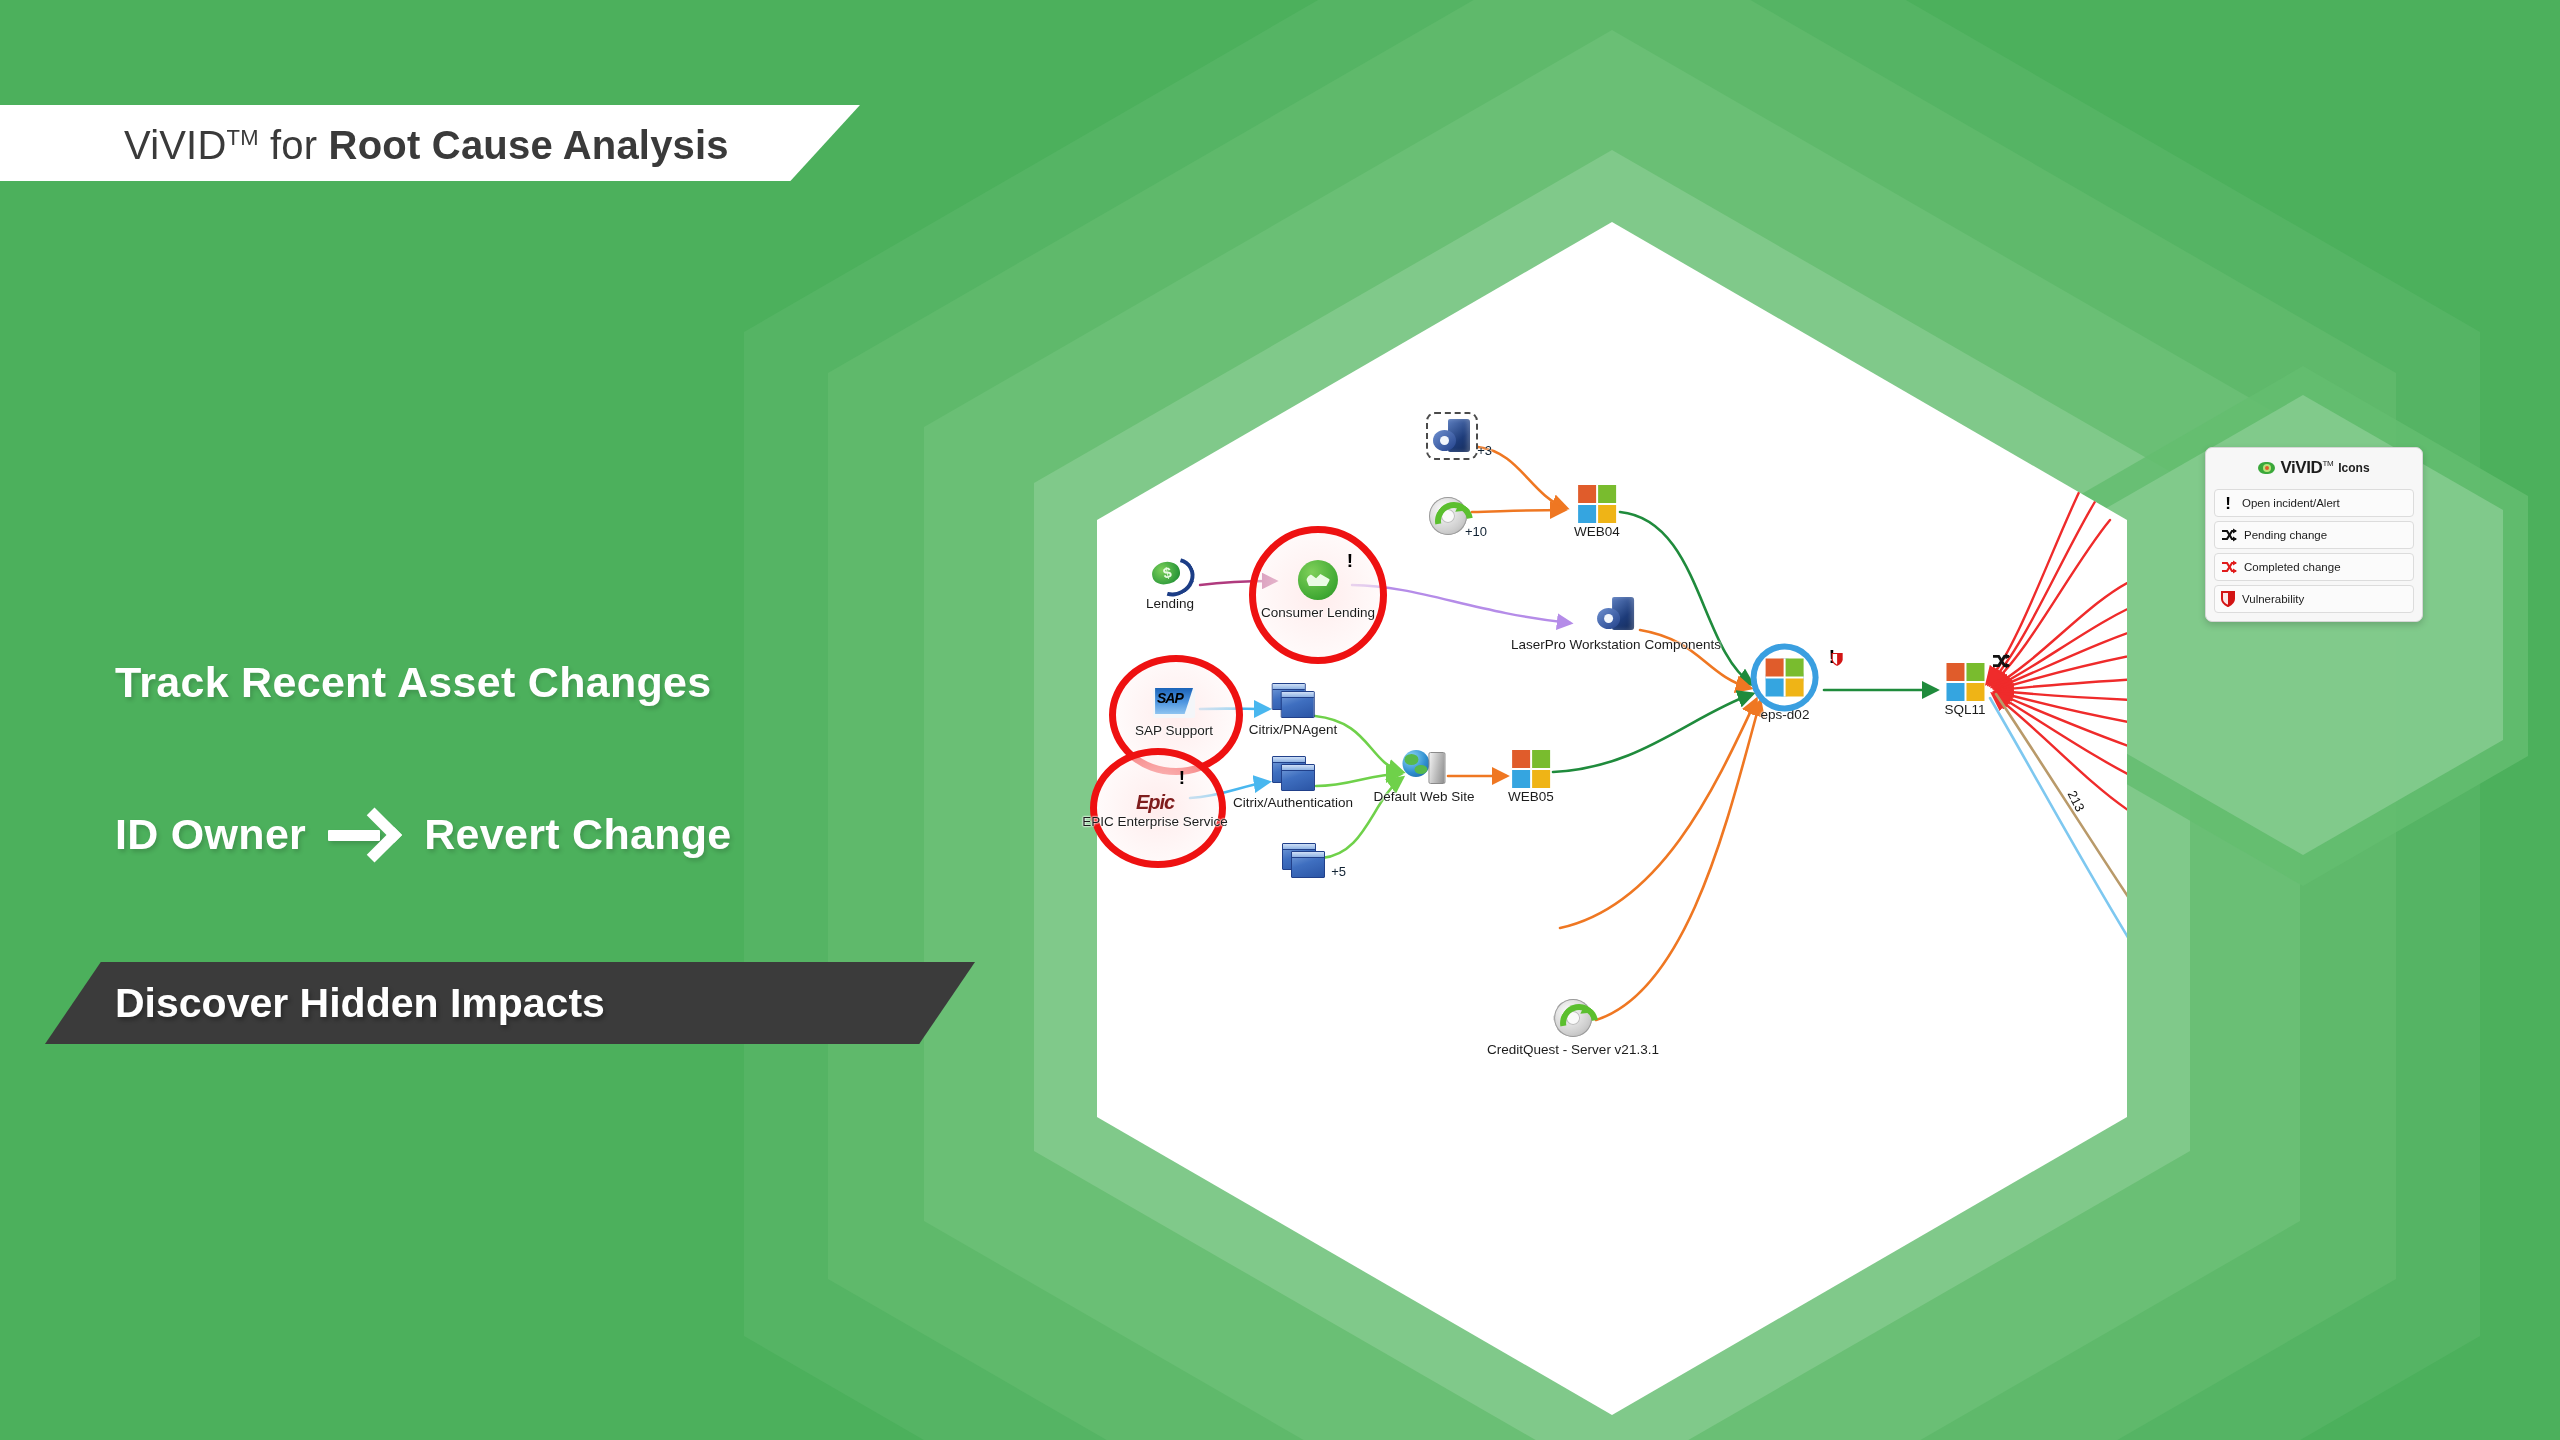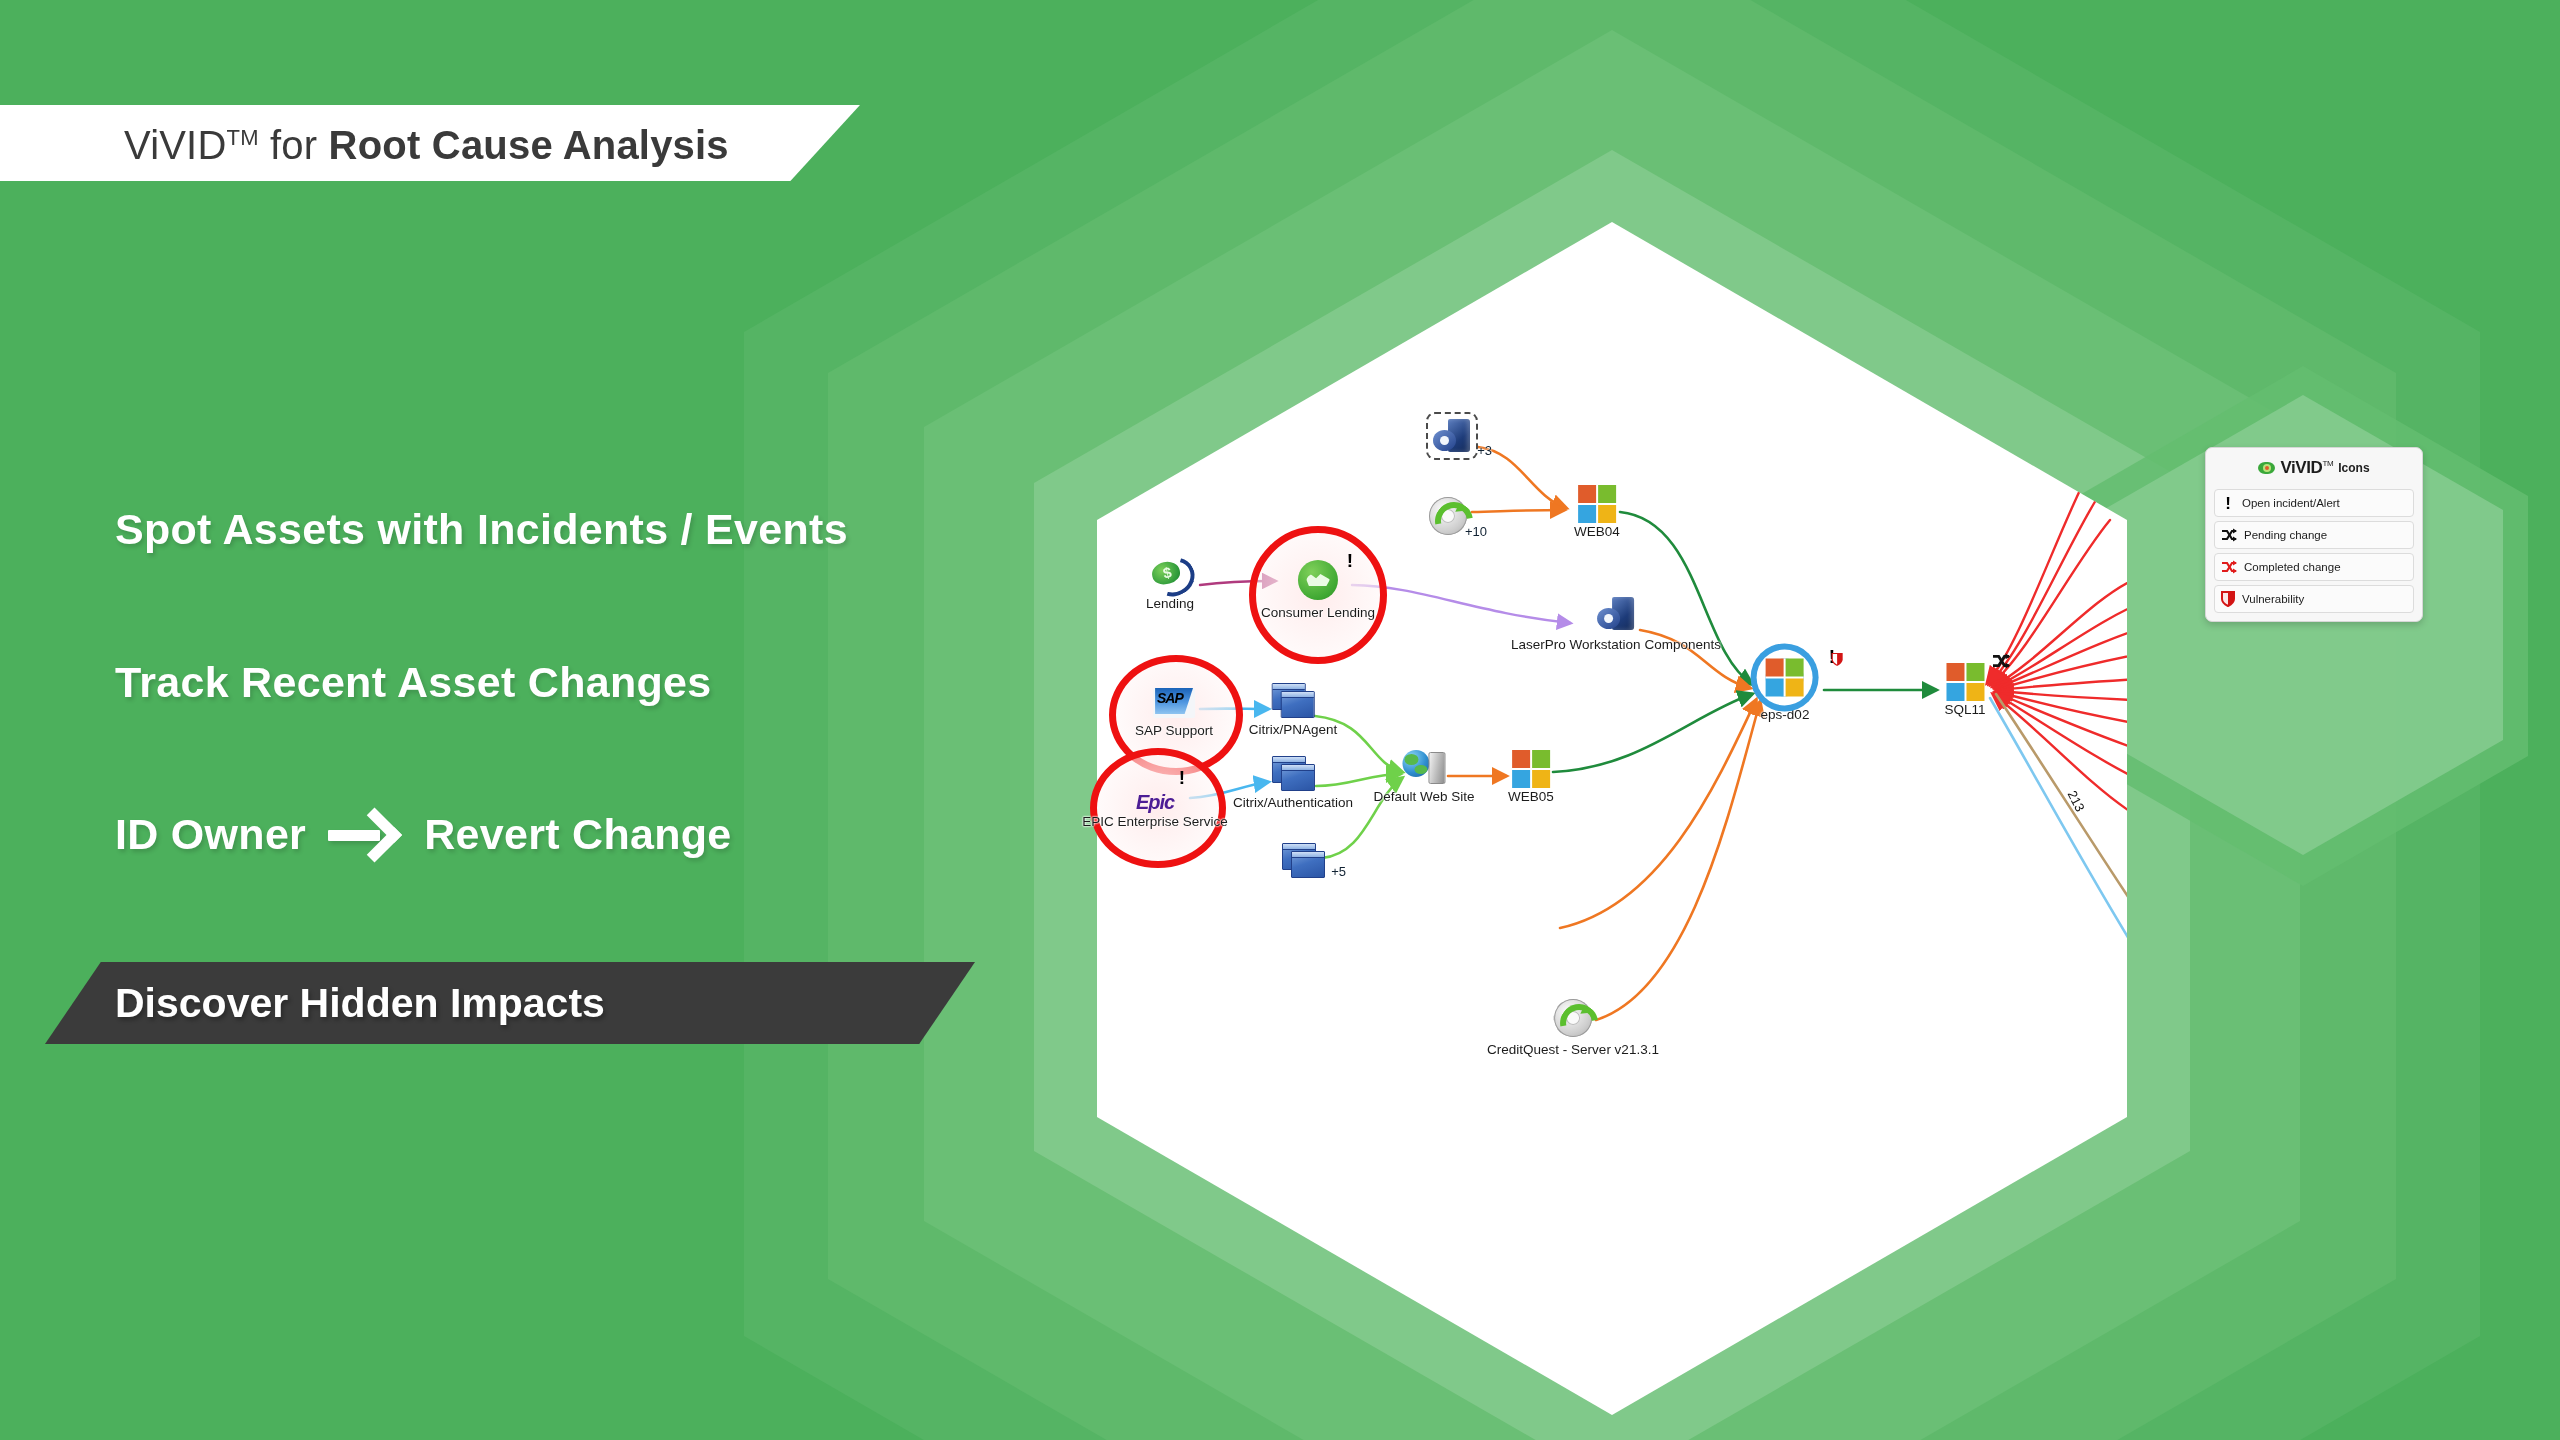--- a/index.html
+++ b/index.html
@@ -253,21 +253,21 @@
     position:absolute;left:4px;top:3px;color:#000000;font-weight:900;font-size:14px;
     font-style:italic;letter-spacing:-1px;line-height:1;
   }
 
   
   .epicico{
     width:52px;height:24px;position:relative;
     display:flex;align-items:center;justify-content:center;
   }
   .epicico .t{
-    font-weight:900;font-style:italic;font-size:20px;color:#4c1d95;letter-spacing:-1px;
+    font-weight:900;font-style:italic;font-size:20px;color:#7f1d1d;letter-spacing:-1px;
     line-height:1;
     margin-top:17px;
   }
 
   
   .hl{
     position:absolute;transform:translate(-50%,-50%);border:7px solid #ee1111;border-radius:50%;
     background:radial-gradient(circle,rgba(255,235,235,.92),rgba(255,245,245,.55) 70%,rgba(255,255,255,0));
     pointer-events:auto;
   }
@@ -374,21 +374,20 @@
       <path d="M1996,694 C2040,760 2090,840 2150,930" stroke="#b99a6a" stroke-width="2.6"></path>
       <path d="M1990,698 C2030,766 2076,852 2132,944" stroke="#7ec8f0" stroke-width="2.6"></path>
     </g>
   </svg>
 
   <div class="hdr-banner"></div>
   <div class="hdr-text">
     <span class="reg">ViVID</span><sup>TM</sup><span class="reg"> for </span><span class="bold">Root Cause Analysis</span>
   </div>
 
-  <div class="bullet" id="b1">Spot Assets with Incidents / Events</div>
   <div class="bullet" id="b2">Track Recent Asset Changes</div>
   <div class="bullet" id="b3">
     <span>ID Owner</span>
     <span class="arrow-ico">
         <i></i>
         <b></b>
       </span>
     <span>Revert Change</span>
   </div>
 

